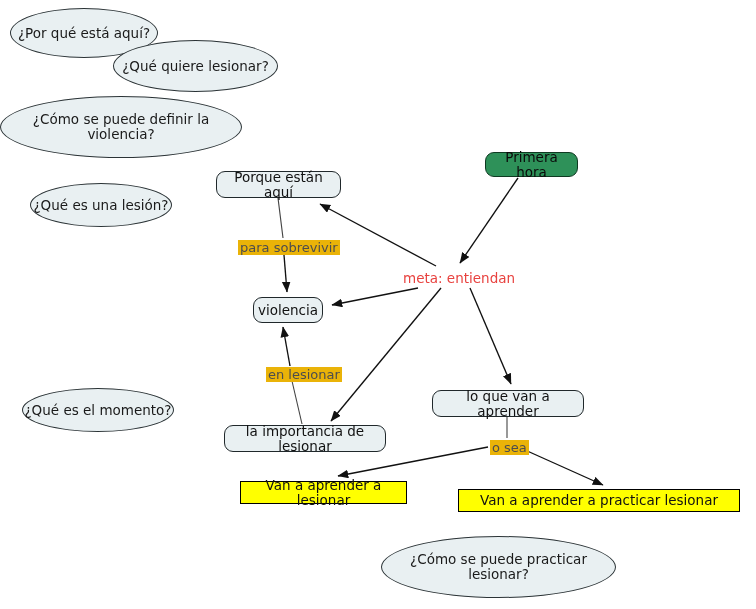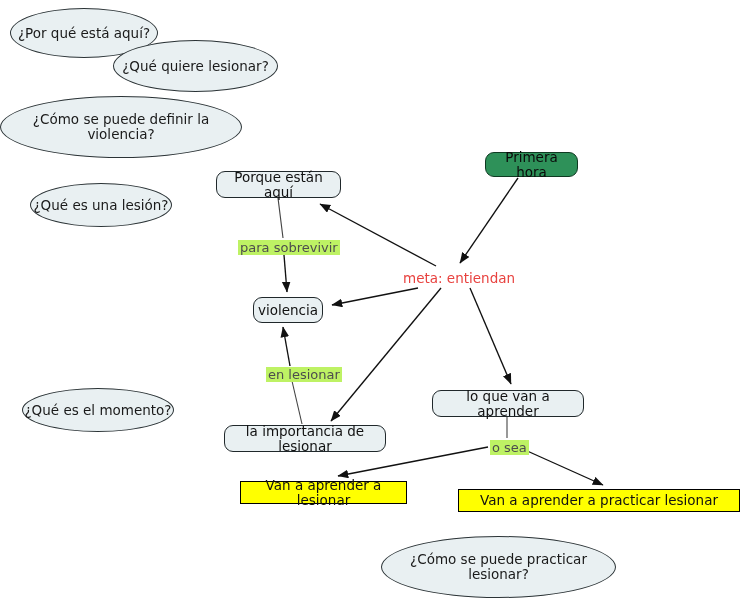--- a/index.html
+++ b/index.html
@@ -71,21 +71,21 @@
   }
   
   .label {
     position: absolute;
     font-size: 13px;
     white-space: nowrap;
     z-index: 6;
   }
   .label-gray {
     color: #4d4d4d;
-    background: #bef264;
+    background: #eab308;
     padding: 0 2px;
   }
   .label-red {
     color: #e8423f;
     font-size: 13.5px;
     background: #ffffff;
     padding: 0 3px;
   }
 </style>
 </head>

